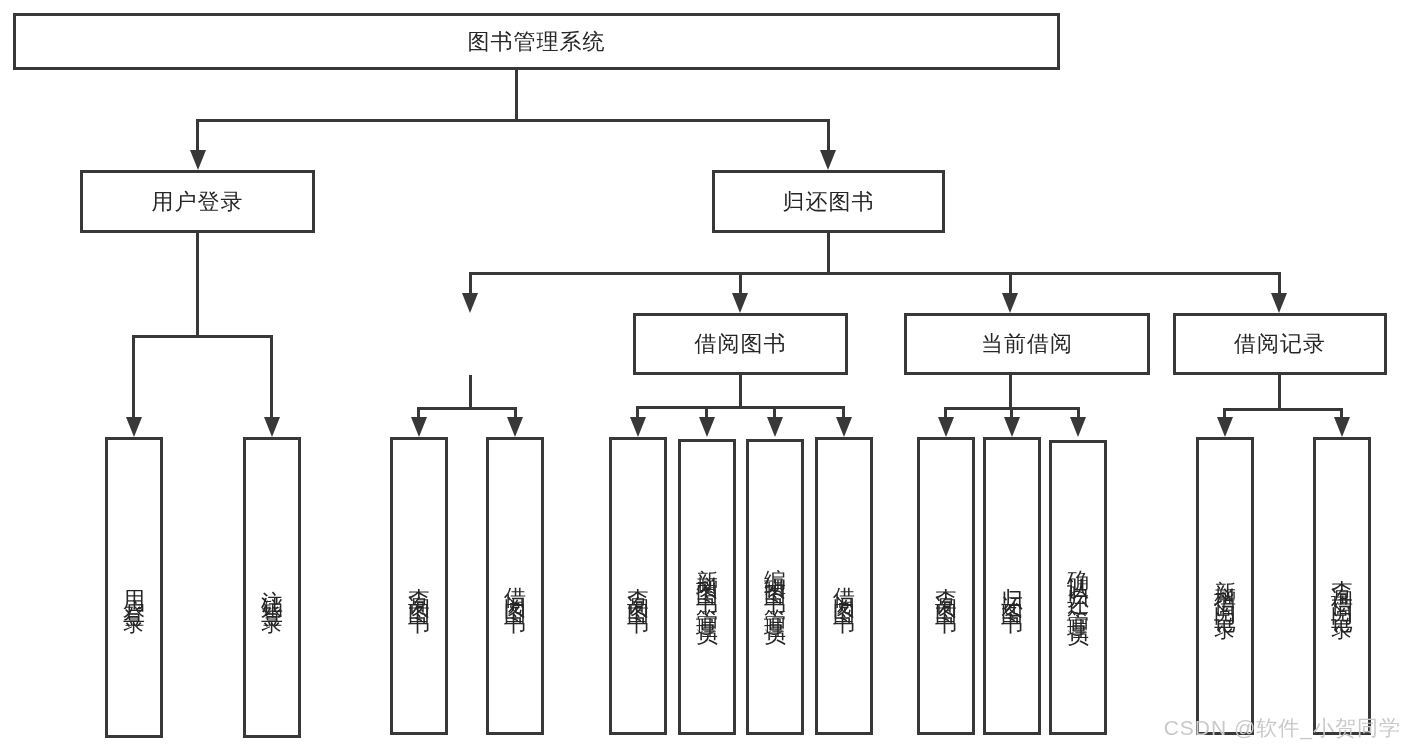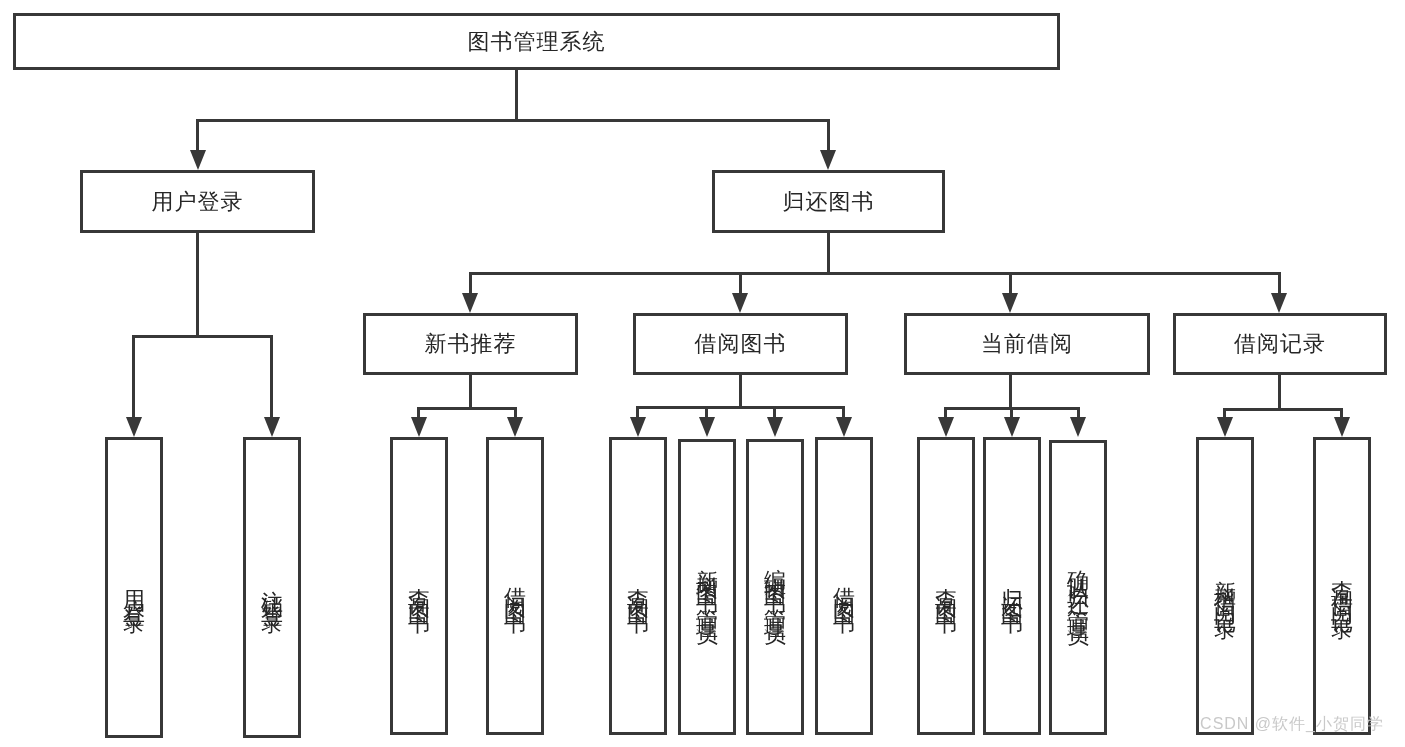--- a/index.html
+++ b/index.html
@@ -47,23 +47,23 @@
     position: absolute;
     width: 0;
     height: 0;
     border-left: 8px solid transparent;
     border-right: 8px solid transparent;
     border-top: 20px solid var(--line);
     z-index: 1;
   }
   .watermark {
     position: absolute;
-    right: 21px;
+    right: 4px;
     top: 714px;
-    font-size: 16px;
+    font-size: 21px;
     color: var(--wm);
     letter-spacing: 1px;
     z-index: 5;
     white-space: nowrap;
   }
 </style>
 </head>
 <body>
 
 <div id="chart">
@@ -97,23 +97,20 @@
   <div class="line" style="left:469px; top:272px; width:812px; height:3px;"></div>
   <div class="line" style="left:469px; top:272px; width:3px; height:23px;"></div>
   <div class="arr" style="left:462px; top:293px;"></div>
   <div class="line" style="left:739px; top:272px; width:3px; height:23px;"></div>
   <div class="arr" style="left:732px; top:293px;"></div>
   <div class="line" style="left:1009px; top:272px; width:3px; height:23px;"></div>
   <div class="arr" style="left:1002px; top:293px;"></div>
   <div class="line" style="left:1278px; top:272px; width:3px; height:23px;"></div>
   <div class="arr" style="left:1271px; top:293px;"></div>
 
-  <div class="node" style="left:363px; top:313px; width:215px; height:62px;">
-    <span>新书推荐</span>
-  </div>
   <div class="node" style="left:633px; top:313px; width:215px; height:62px;">
     <span>借阅图书</span>
   </div>
   <div class="node" style="left:904px; top:313px; width:246px; height:62px;">
     <span>当前借阅</span>
   </div>
   <div class="node" style="left:1173px; top:313px; width:214px; height:62px;">
     <span>借阅记录</span>
   </div>
 

